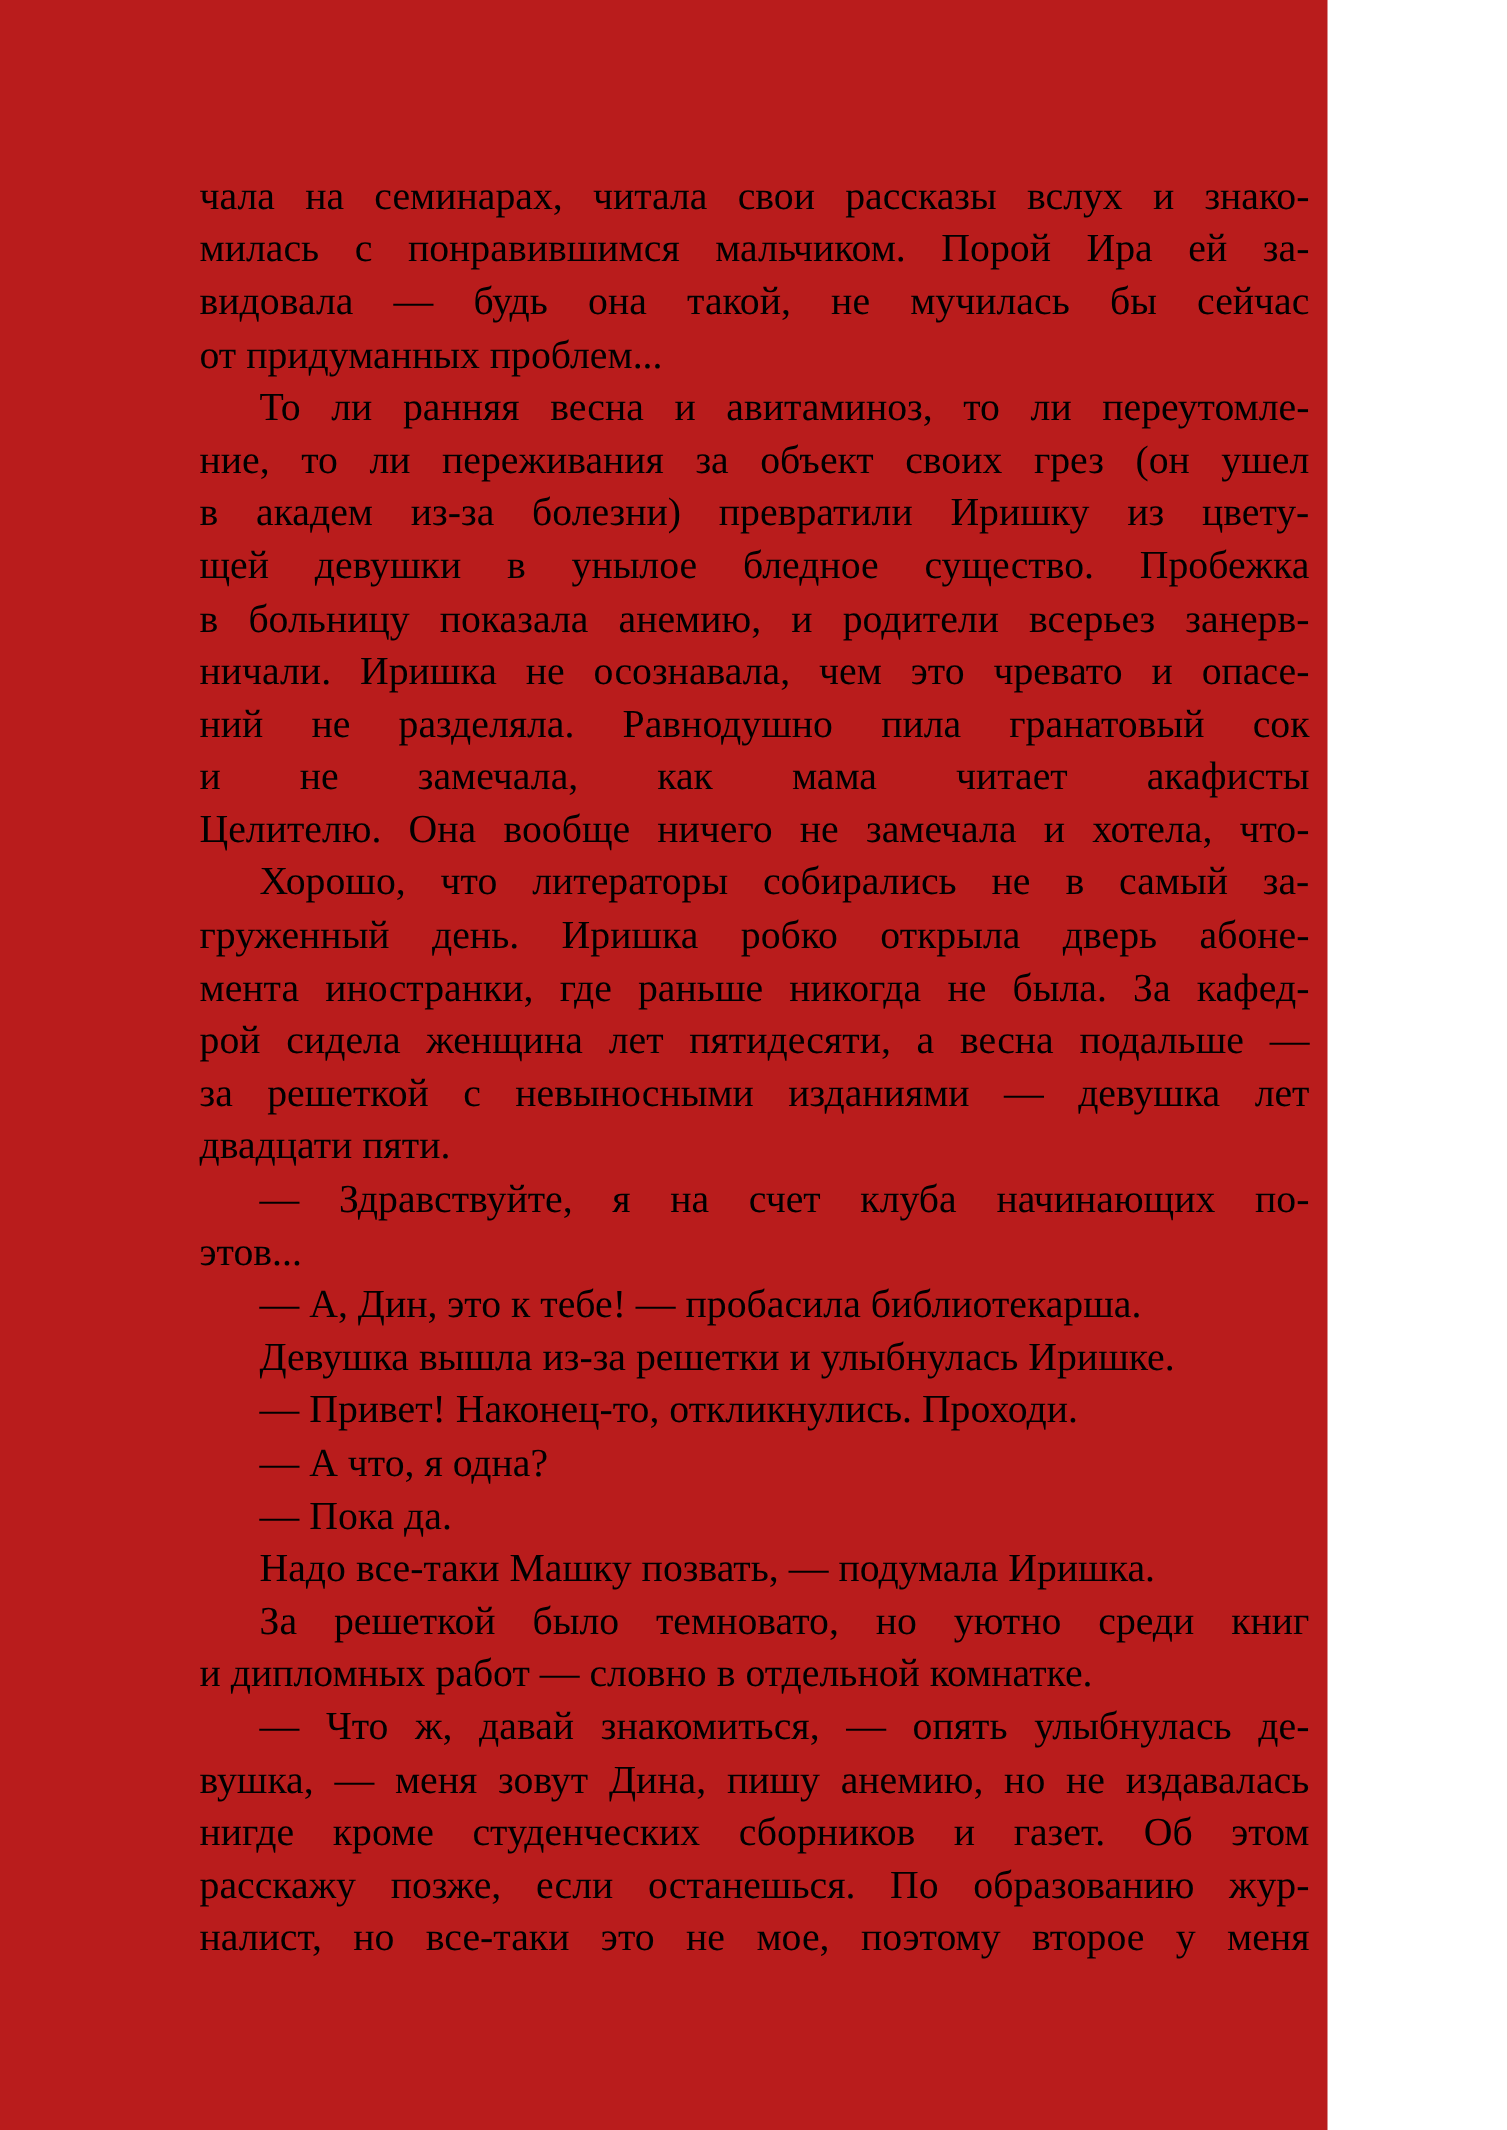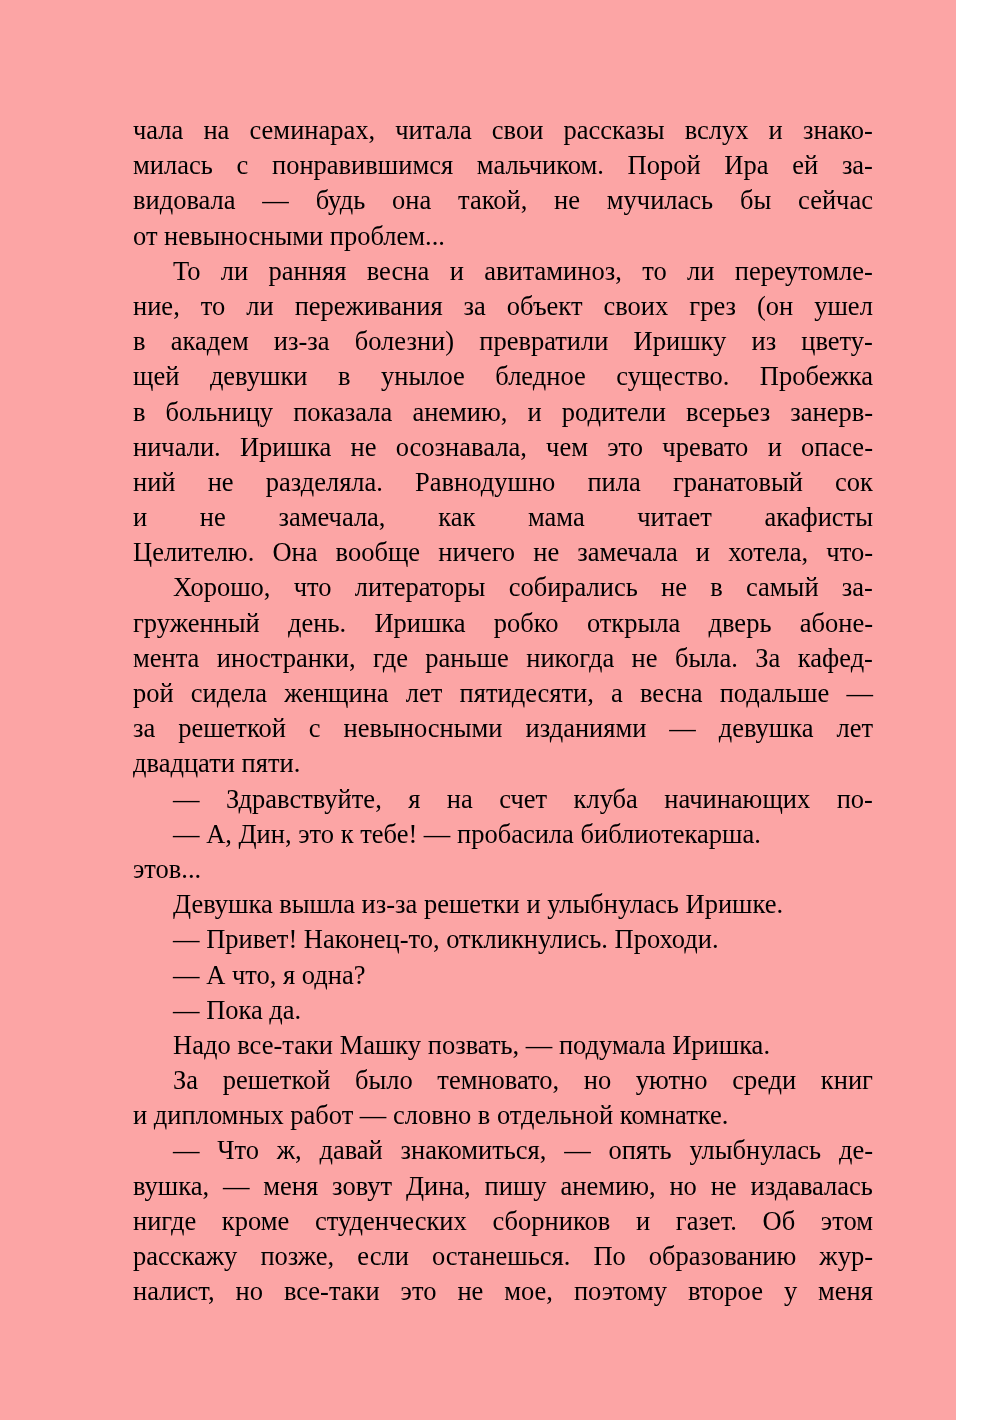--- a/index.html
+++ b/index.html
@@ -4,23 +4,23 @@
 <title>Book page 52</title>
 <style>
   html, body {
     margin: 0;
     padding: 0;
     background: #ffffff;
   }
 
   .page {
     position: relative;
-    width: 956px;
+    width: 885px;
     height: 1420px;
-    background: #fca5a5;
+    background: #b91c1c;
     overflow: hidden;
     font-family: "Liberation Serif", "DejaVu Serif", serif;
     color: #000000;
   }
 
   .text-column {
     position: absolute;
     left: 133px;
     top: 113px;
     width: 740px;
@@ -108,21 +108,21 @@
         <span class="w">видовала</span>
         <span class="w">—</span>
         <span class="w">будь</span>
         <span class="w">она</span>
         <span class="w">такой,</span>
         <span class="w">не</span>
         <span class="w">мучилась</span>
         <span class="w">бы</span>
         <span class="w">сейчас</span>
       </div>
-      <div class="line flush">от невыносными проблем...</div>
+      <div class="line flush">от придуманных проблем...</div>
       <div class="line indent justify">
         <span class="w">То</span>
         <span class="w">ли</span>
         <span class="w">ранняя</span>
         <span class="w">весна</span>
         <span class="w">и</span>
         <span class="w">авитаминоз,</span>
         <span class="w">то</span>
         <span class="w">ли</span>
         <span class="w">переутомле-</span>
@@ -263,22 +263,22 @@
       <div class="line indent justify">
         <span class="w">—</span>
         <span class="w">Здравствуйте,</span>
         <span class="w">я</span>
         <span class="w">на</span>
         <span class="w">счет</span>
         <span class="w">клуба</span>
         <span class="w">начинающих</span>
         <span class="w">по-</span>
       </div>
+      <div class="line flush">этов...</div>
       <div class="line indent flush">— А, Дин, это к тебе! — пробасила библиотекарша.</div>
-      <div class="line flush">этов...</div>
       <div class="line indent flush">Девушка вышла из-за решетки и улыбнулась Иришке.</div>
       <div class="line indent flush">— Привет! Наконец-то, откликнулись. Проходи.</div>
       <div class="line indent flush">— А что, я одна?</div>
       <div class="line indent flush">— Пока да.</div>
       <div class="line indent flush">Надо все-таки Машку позвать, — подумала Иришка.</div>
       <div class="line indent justify">
         <span class="w">За</span>
         <span class="w">решеткой</span>
         <span class="w">было</span>
         <span class="w">темновато,</span>

